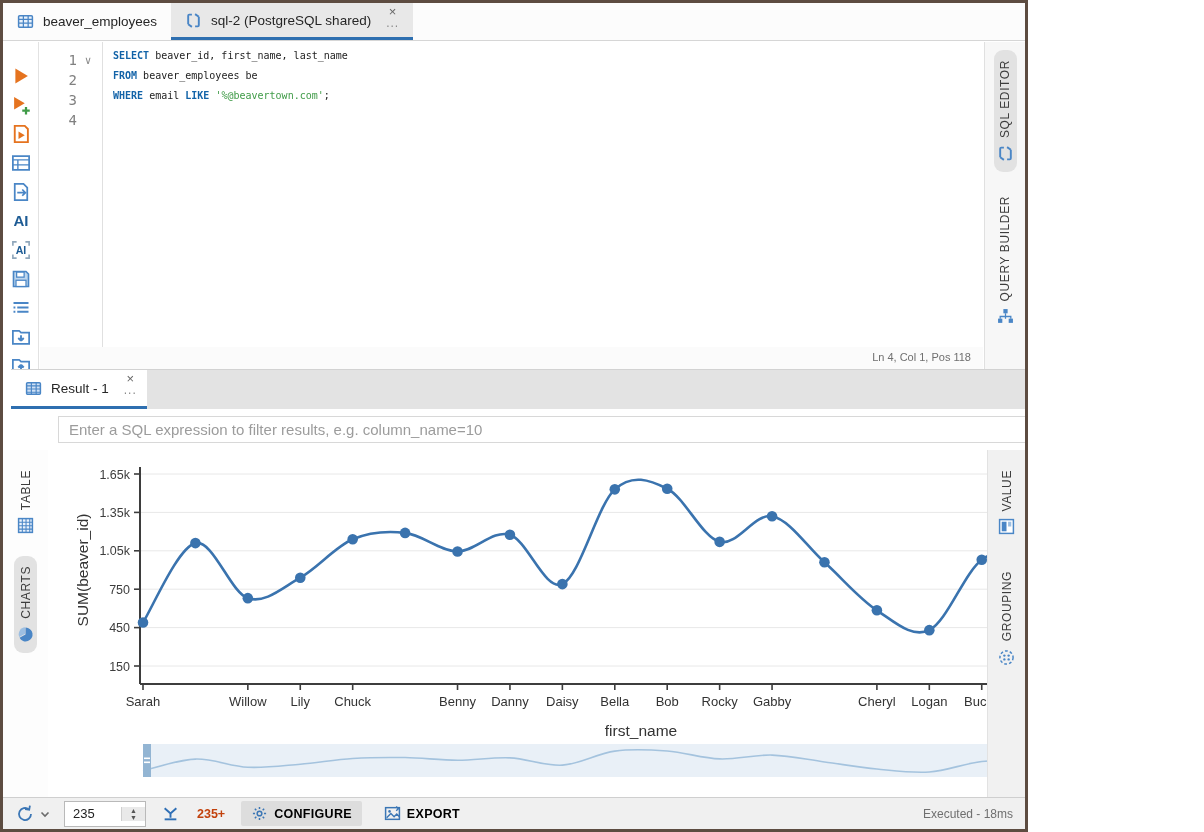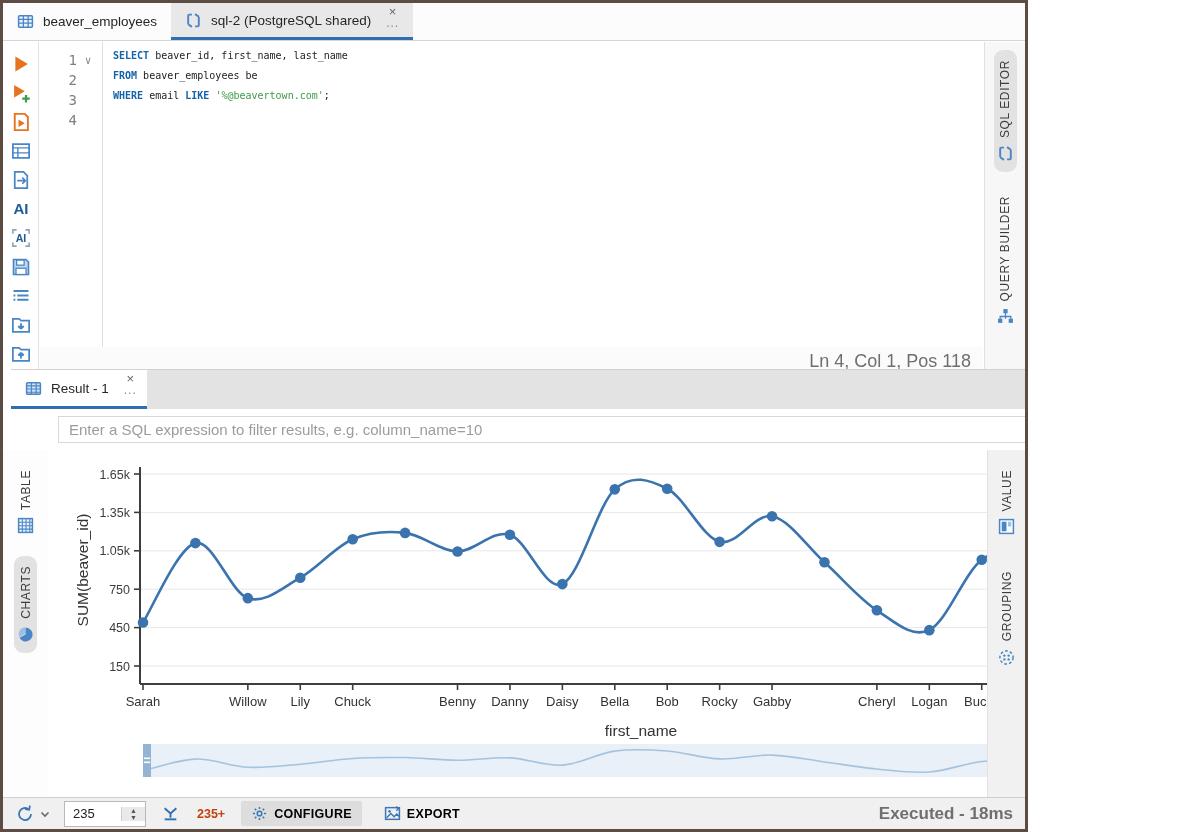--- a/index.html
+++ b/index.html
@@ -13,32 +13,32 @@
   .tab-extras { display:flex; flex-direction:column; align-items:center; justify-content:flex-start; height:100%; padding-top:3px; margin-left:6px; }
   .tab-close { font-size:13px; color:#666; line-height:12px; cursor:pointer; }
   .tab-more { font-size:12px; color:#888; line-height:10px; letter-spacing:1px; }
   .icon16 { width:17px; height:17px; display:inline-flex; }
   .icon16 svg, .icon14 svg, .icon20 svg { width:100%; height:100%; }
   .icon14 { width:14px; height:14px; display:inline-flex; }
   .icon20 { width:20px; height:20px; display:inline-flex; }
 
   
   .editor-region { position:absolute; left:0; top:39px; right:0; height:327px; background:#fff; }
-  .ed-toolbar { position:absolute; left:0; top:0; bottom:0; width:36px; border-right:1px solid #e2e2e2; display:flex; flex-direction:column; align-items:center; padding-top:12px; gap:9px; background:#fff;text-align:center; }
+  .ed-toolbar { position:absolute; left:0; top:0; bottom:0; width:36px; border-right:1px solid #e2e2e2; display:flex; flex-direction:column; align-items:center; padding-top:24px; gap:9px; background:#fff;text-align:center; }
   .ed-toolbar .icon20 { cursor:pointer; }
   .gutter { position:absolute; left:36px; top:0; bottom:22px; width:64px; border-right:1px solid #e0e0e0; background:#fff; font-family:"DejaVu Sans Mono", monospace; font-size:14px; color:#808080; padding-top:8px; }
   .gutter-row { height:20px; display:flex; align-items:center; }
   .gutter-num { width:38px; text-align:right; }
   .gutter-fold { width:22px; text-align:center; color:#8a8a8a; font-size:11px; cursor:pointer; }
   .code { position:absolute; left:110px; top:0; right:42px; bottom:22px; padding-top:8px; font-family:"DejaVu Sans Mono", monospace; font-size:10px; color:#1c1c1c; cursor:text; }
   .code-line { height:20px; white-space:pre; }
   .tok-keyword { color:#1263a8; font-weight:bold; }
   .tok-string { color:#3f9b47; }
   .tok-plain { color:#1c1c1c; }
-  .editor-status { position:absolute; left:37px; right:42px; bottom:0; height:22px; background:#fbfbfb; font-size:18px; color:#6f6f6f; text-align:right; padding:4px 12px 0 0; }
+  .editor-status { position:absolute; left:37px; right:42px; bottom:0; height:22px; background:#fbfbfb; font-size:11px; color:#6f6f6f; text-align:right; padding:4px 12px 0 0; }
 
   
   .vstrip { position:absolute; right:0; top:0; bottom:0; width:41px; background:#f7f7f7; border-left:1px solid #e0e0e0; display:flex; flex-direction:column; align-items:center; padding-top:8px; gap:14px; }
   .vtab { display:flex; flex-direction:column; align-items:center; gap:7px; padding:10px 3px; border-radius:9px; cursor:pointer; }
   .vtab.active { background:#e2e2e2; }
   .vtext { writing-mode:vertical-rl; transform:rotate(180deg); font-size:12px; letter-spacing:0.6px; color:#3d3d3d; }
 
   
   .result-tabbar { position:absolute; left:8px; top:366px; right:0; height:40px; background:#e3e3e3; border-top:1px solid #d2d2d2; display:flex; }
   .rtab { display:flex; align-items:center; gap:9px; padding:0 10px 0 14px; font-size:13.5px; color:#262626; background:#fff; border-bottom:3px solid #2e6fb0; }
@@ -59,21 +59,21 @@
   
   .btoolbar { position:absolute; left:0; top:794px; right:0; bottom:0; background:#f0f0f0; border-top:1px solid #cfcfcf; display:flex; align-items:center; padding:0 12px; font-size:12.5px; color:#444; }
   .refresh-group { display:flex; align-items:center; gap:3px; margin-right:12px; cursor:pointer; }
   .spinner { display:flex; align-items:center; width:82px; height:26px; border:1px solid #b9b9b9; background:#fff; margin-right:16px; }
   .spinner-val { flex:1; display:flex; align-items:center; padding-left:8px; font-size:13px; color:#222; }
   .stepper { width:24px; background:#e9e9e9; border-left:1px solid #cfcfcf; display:flex; flex-direction:column; cursor:pointer; }
   .stepper span { flex:1; display:flex; align-items:center; justify-content:center; font-size:7px; color:#555; }
   .fetch-group { display:flex; align-items:center; gap:18px; margin-right:16px; cursor:pointer; font-weight:bold; color:#c2410c; }
   .btn { display:flex; align-items:center; gap:6px; padding:4px 10px; border-radius:2px; cursor:pointer; font-weight:bold; color:#000000; letter-spacing:0.3px; }
   .btn.gray { background:#dddddd; margin-right:12px; }
-  .exec-status { margin-left:auto; color:#6f6f6f; font-weight:bold; font-size:17px; }
+  .exec-status { margin-left:auto; color:#6f6f6f; font-weight:normal; font-size:12px; }
 </style>
 </head>
 <body>
 
 <div class="window">
 
   <div class="tabbar">
     <div class="etab">
       <span class="icon16">
           <svg viewBox="0 0 16 16">

